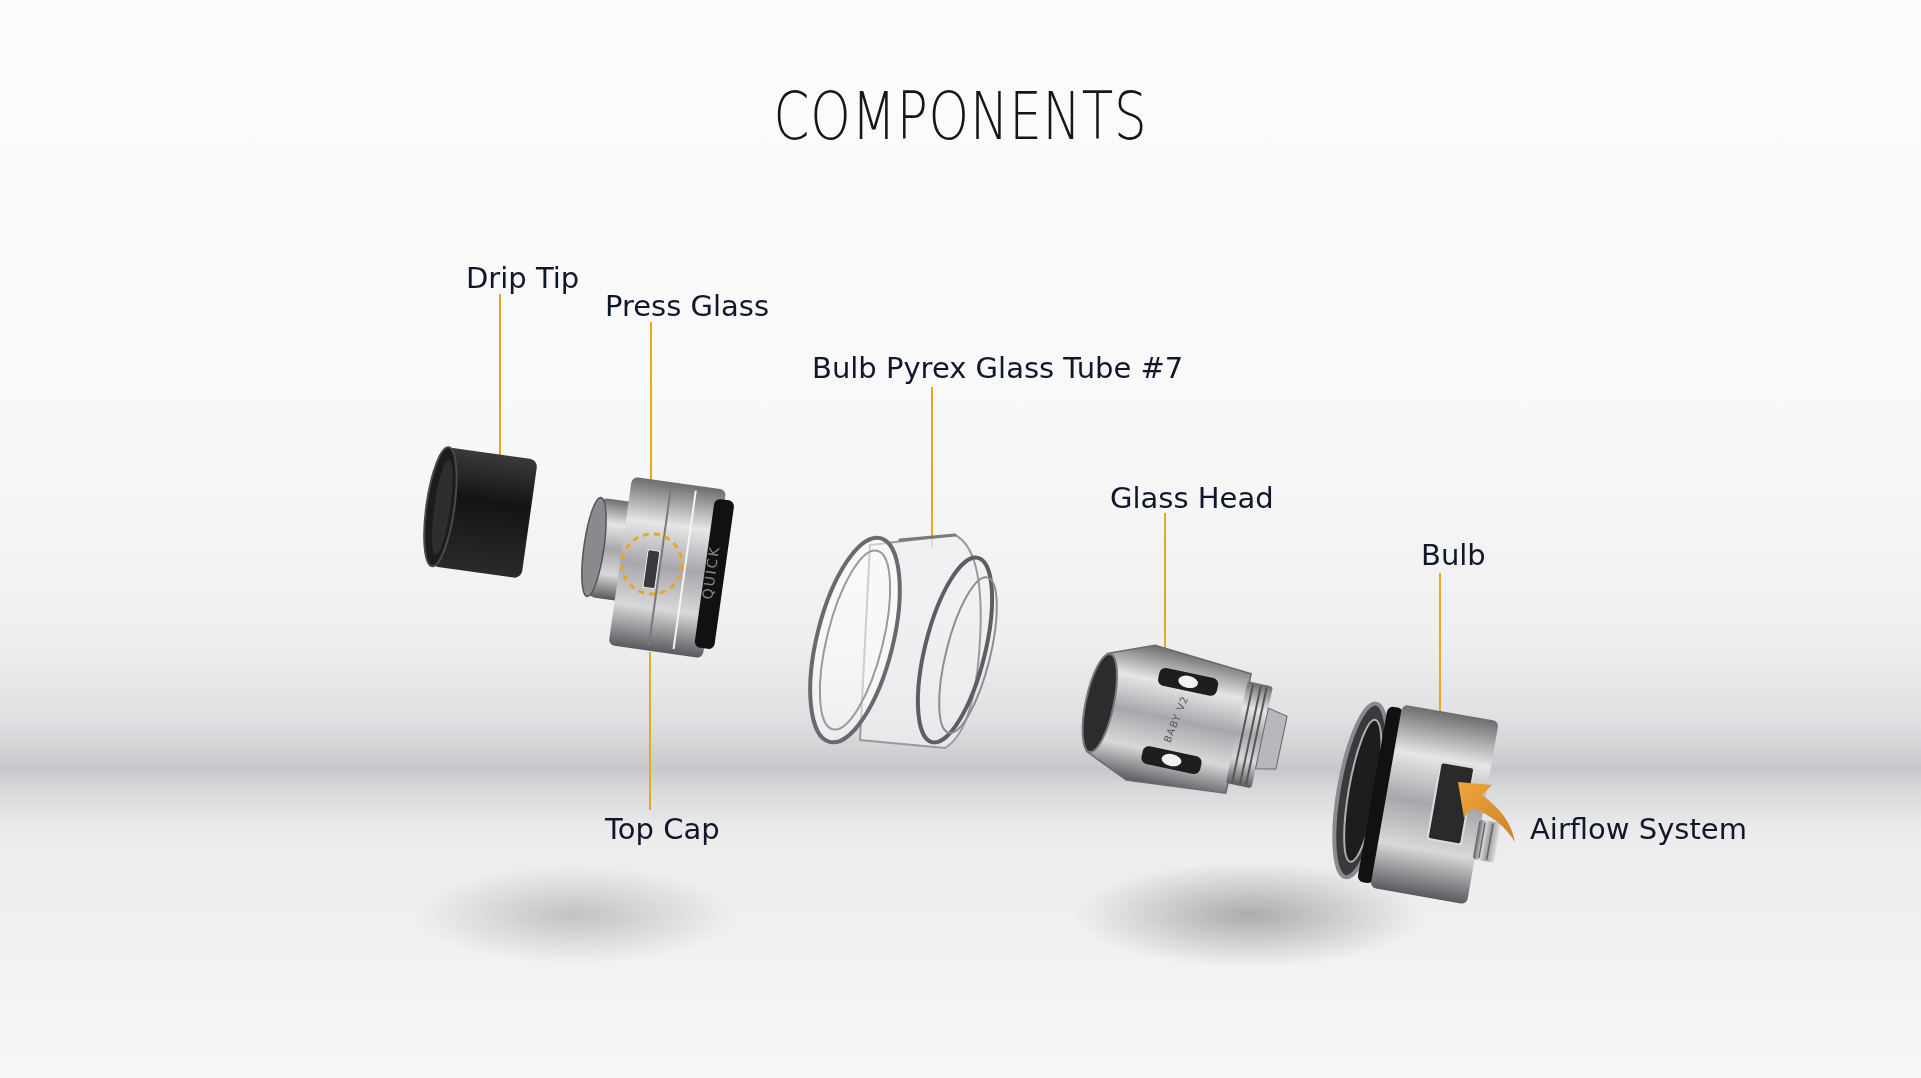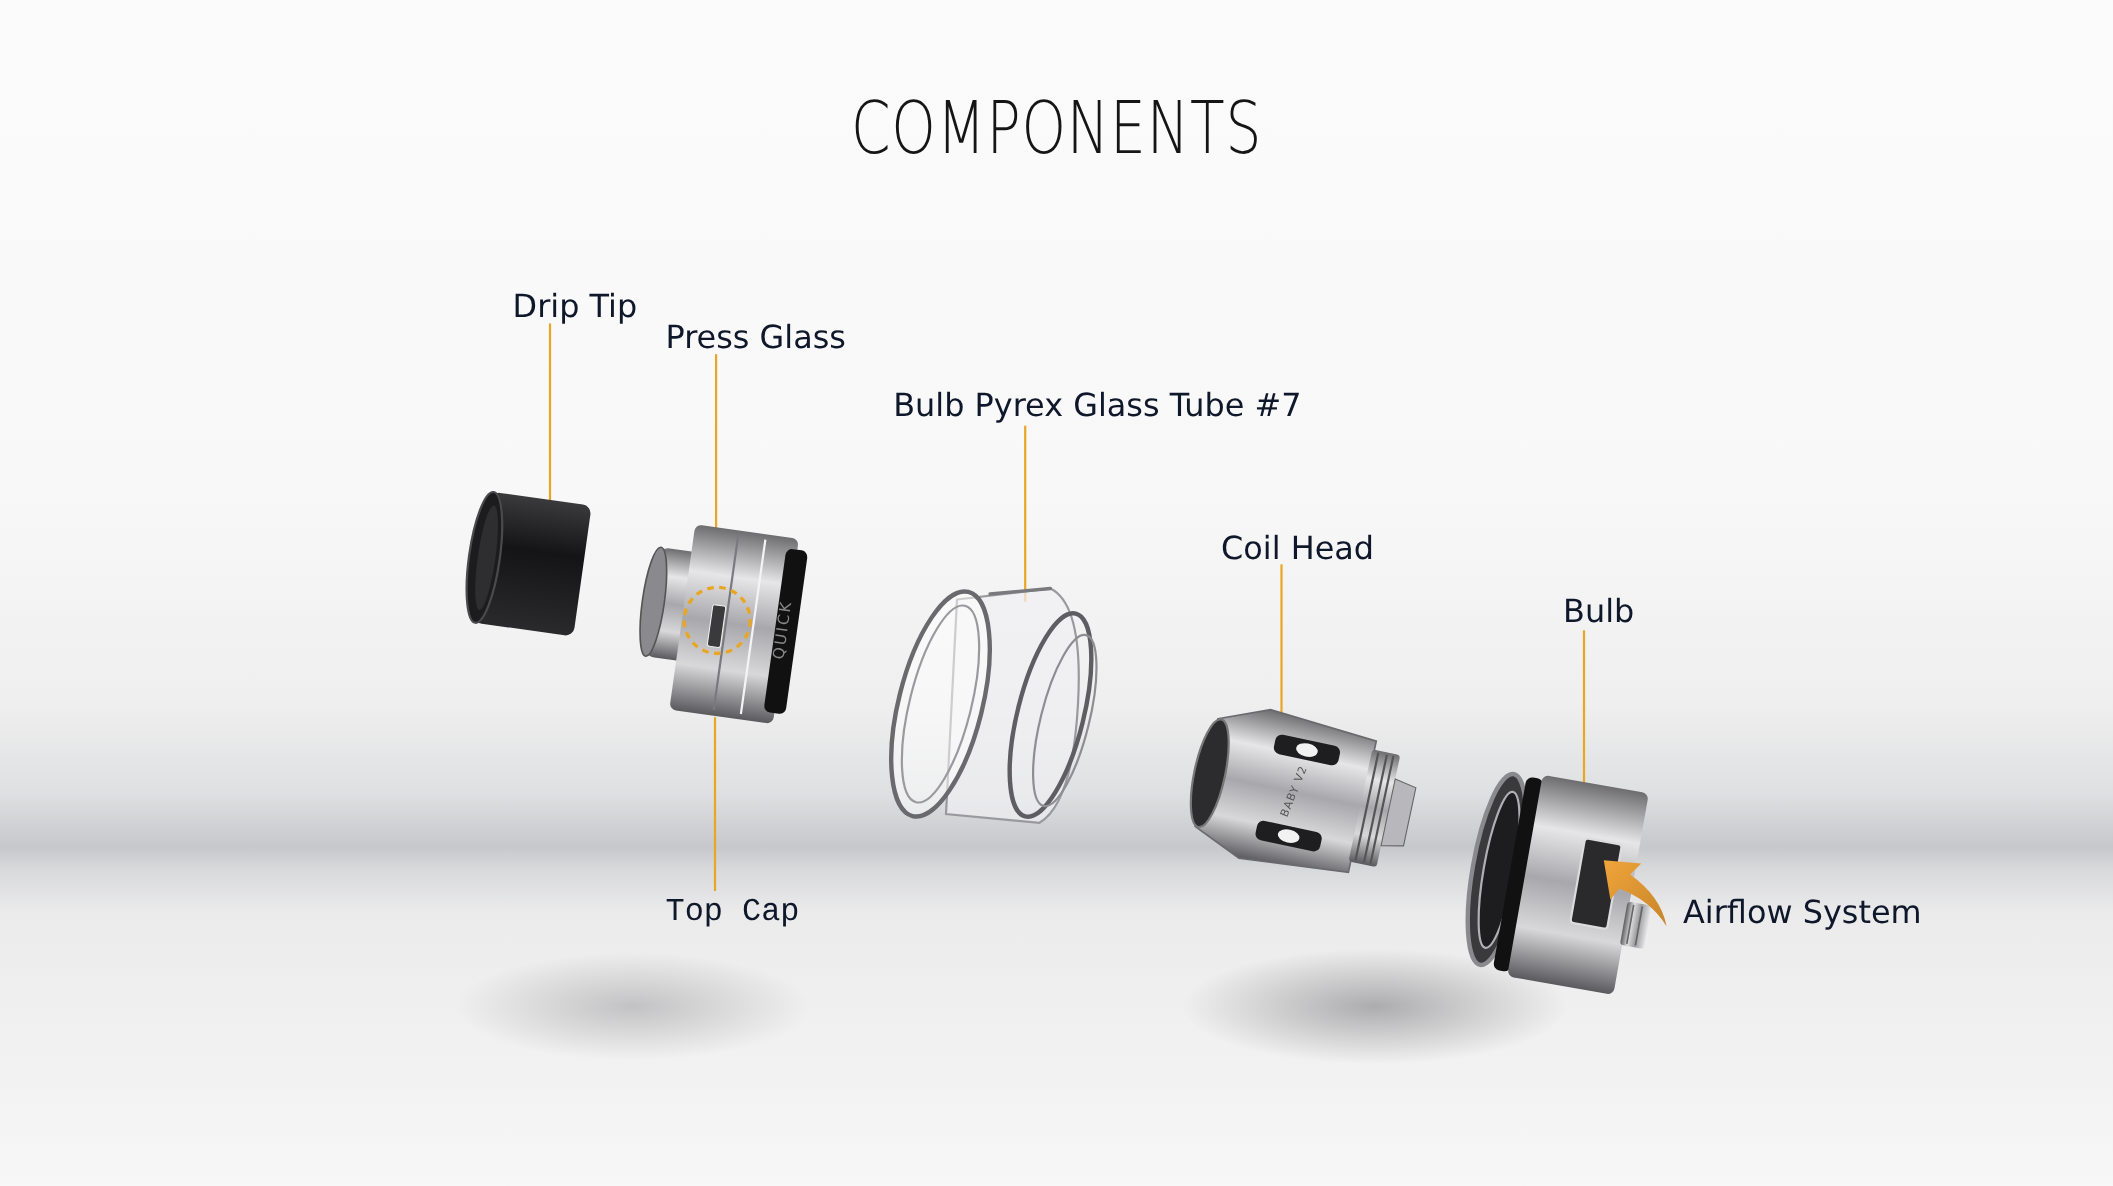--- a/index.html
+++ b/index.html
@@ -28,23 +28,23 @@
   svg { position:absolute; left:0; top:0; }
 </style>
 </head>
 <body>
 
 <div class="title">COMPONENTS</div>
 
 <div class="label" style="left:466px; top:261px;">Drip Tip</div>
 <div class="label" style="left:605px; top:289px;">Press Glass</div>
 <div class="label" style="left:792px; top:351px;margin-left:20px;">Bulb Pyrex Glass Tube #7</div>
-<div class="label" style="left:1110px; top:481px;">Coil Head</div>
+<div class="label" style="left:1110px; top:481px;">Glass Head</div>
 <div class="label" style="left:1421px; top:538px;">Bulb</div>
-<div class="label" style="left:605px; top:812px;font-family:Liberation Mono, monospace;">Top Cap</div>
+<div class="label" style="left:605px; top:812px;">Top Cap</div>
 <div class="label" style="left:1530px; top:812px;">Airflow System</div>
 
 <div class="leader" style="left:499px; top:294px; height:182px;"></div>
 <div class="leader" style="left:650px; top:322px; height:218px;"></div>
 <div class="leader" style="left:931px; top:387px; height:160px;"></div>
 <div class="leader" style="left:1164px; top:513px; height:158px;"></div>
 <div class="leader" style="left:1439px; top:573px; height:162px;"></div>
 <div class="leader" style="left:649px; top:652px; height:158px;"></div>
 
 <svg width="1921" height="1078" viewBox="0 0 1921 1078">

